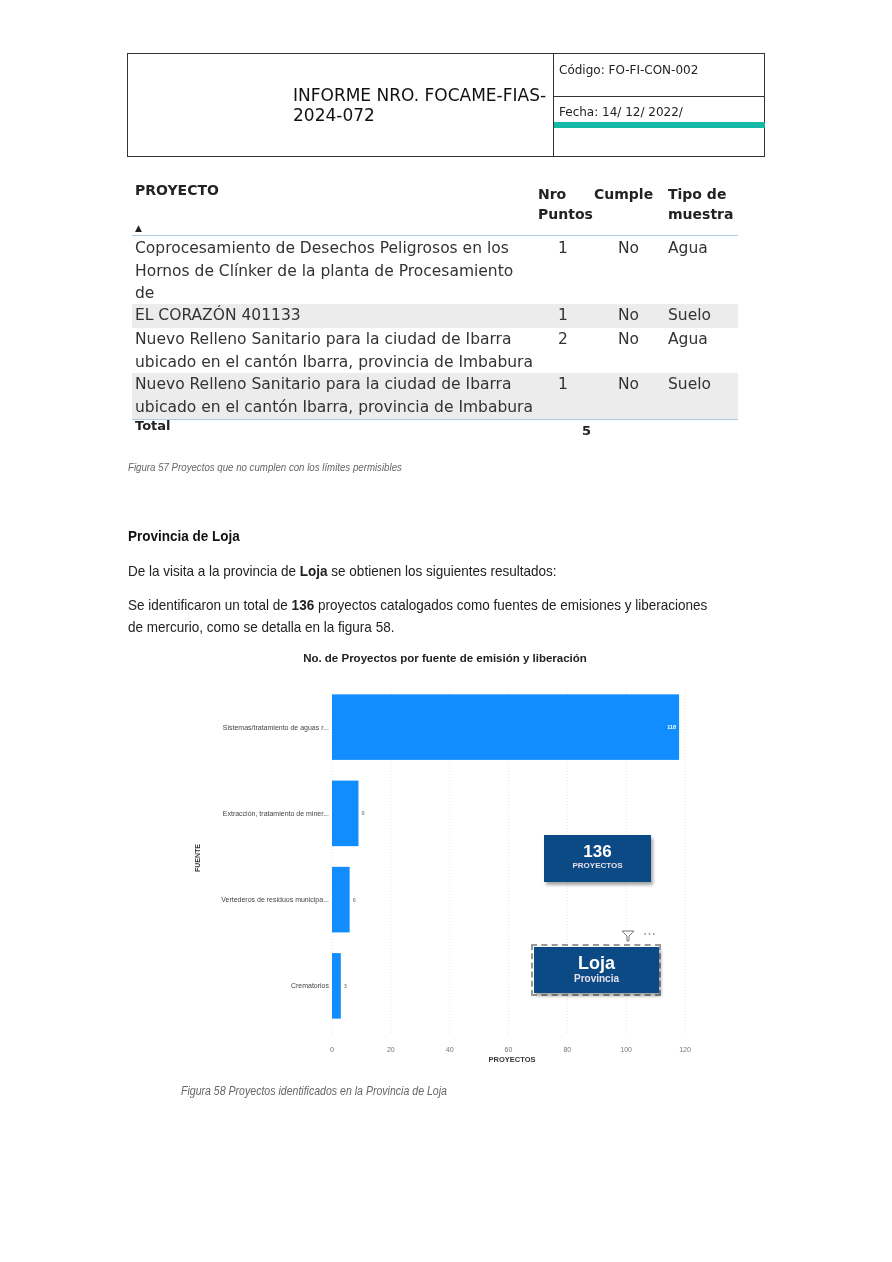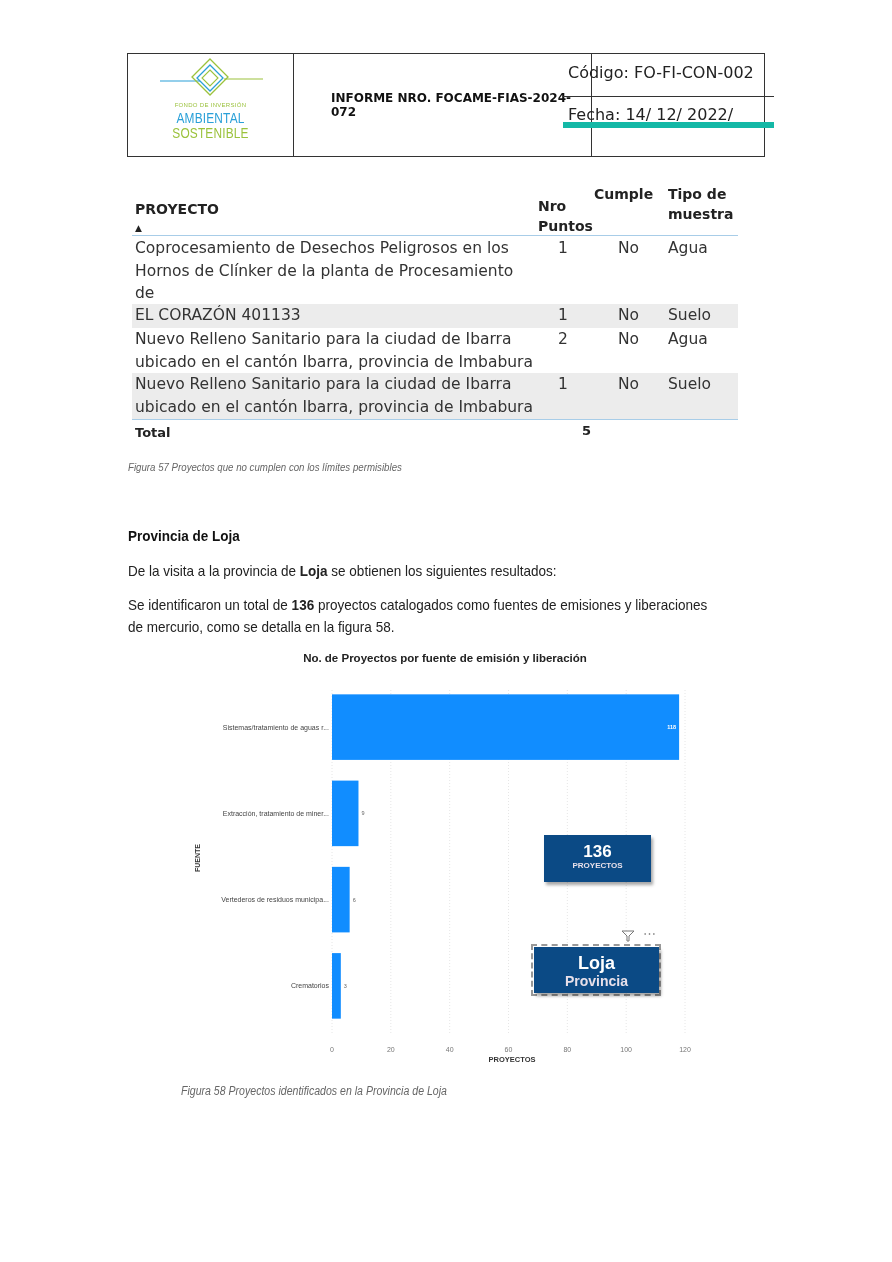--- a/index.html
+++ b/index.html
@@ -1,22 +1,22 @@
 <!DOCTYPE html>
 <html><head>
 <meta charset="utf-8">
 <style>
   html,body{margin:0;padding:0;background:#fff;}
   body{width:892px;height:1262px;position:relative;overflow:hidden;font-family:"Liberation Sans",sans-serif;color:#222;}
   .abs{position:absolute;}
   
   .hdr{position:absolute;left:127px;top:53px;width:638px;height:104px;border:1px solid #333;box-sizing:border-box;}
   .hdr .logo-cell{position:absolute;left:0;top:0;width:165px;height:102px;border-right:1px solid #333;}
-  .hdr .title-cell{position:absolute;left:165px;top:0;width:260px;height:102px;border-right:1px solid #333;display:flex;align-items:center;justify-content:center;font-family:"DejaVu Sans",sans-serif;font-weight:bold;font-size:12px;color:#111;margin-left:38px;}
-  .hdr .meta{position:absolute;left:435px;width:211px;font-size:16px;font-family:"DejaVu Sans",sans-serif;color:#222;padding-left:5px;box-sizing:border-box;}
+  .hdr .title-cell{position:absolute;left:165px;top:0;width:260px;height:102px;border-right:1px solid #333;display:flex;align-items:center;justify-content:center;font-family:"DejaVu Sans",sans-serif;font-weight:normal;font-size:17px;color:#111;}
+  .hdr .meta{position:absolute;left:426px;width:211px;font-size:12px;font-family:"DejaVu Sans",sans-serif;color:#222;padding-left:5px;box-sizing:border-box;}
   .hdr .m1{top:0;height:43px;border-bottom:1px solid #333;padding-top:9px;}
   .hdr .m2{top:43px;height:31px;border-bottom:6px solid #14b8a6;padding-top:8px;}
   .hdr .m3{top:74px;height:28px;padding-top:7px;}
   .logo-text{position:absolute;left:0;width:165px;text-align:center;font-family:"Liberation Sans",sans-serif;}
   .lt1{top:48px;font-size:6px;color:#9bc23c;letter-spacing:0.3px;}
   .lt2{top:56px;font-size:14px;color:#2aa0d8;letter-spacing:0.2px;transform:scaleX(0.85);}
   .lt3{top:71px;font-size:14px;color:#9bc23c;letter-spacing:0.2px;transform:scaleX(0.85);}
   
   .tbl{position:absolute;left:132px;top:180px;width:606px;font-family:"DejaVu Sans",sans-serif;}
   .th{position:absolute;font-weight:bold;font-size:14px;color:#222;line-height:20px;}
@@ -34,41 +34,29 @@
   
   .chart-title{position:absolute;left:190px;top:652px;width:510px;text-align:center;font-weight:bold;font-size:11.5px;color:#222;}
   .card{position:absolute;background:#0b4a85;color:#fff;text-align:center;box-shadow:2px 3px 3px rgba(0,0,0,0.35);}
   .card .big{font-weight:bold;}
   .card .small{font-weight:bold;color:#e8e0ea;}
 </style>
 </head>
 <body>
 
 <div class="hdr">
-  <div class="logo-cell">
-    <svg width="165" height="50" style="position:absolute;left:0;top:0;">
-      <line x1="32" y1="27" x2="72" y2="27" stroke="#2aa0d8" stroke-width="1.2"></line>
-      <line x1="96" y1="25" x2="135" y2="25" stroke="#9bc23c" stroke-width="1.2"></line>
-      <polygon points="82,5 100,23 82,41 64,23" fill="none" stroke="#9bc23c" stroke-width="1.3"></polygon>
-      <polygon points="82,11 95,24 82,37 69,24" fill="none" stroke="#2aa0d8" stroke-width="1.3"></polygon>
-      <polygon points="82,16 90,24 82,32 74,24" fill="none" stroke="#9bc23c" stroke-width="1.1"></polygon>
-    </svg>
-    <div class="logo-text lt1">FONDO DE INVERSIÓN</div>
-    <div class="logo-text lt2">AMBIENTAL</div>
-    <div class="logo-text lt3">SOSTENIBLE</div>
-  </div>
   <div class="title-cell">INFORME NRO. FOCAME-FIAS-2024-072</div>
   <div class="meta m1">Código: FO-FI-CON-002</div>
   <div class="meta m2">Fecha: 14/ 12/ 2022/</div>
 </div>
 
 <div class="tbl">
-  <div class="th" style="left:3px;top:19px;">PROYECTO</div>
+  <div class="th" style="left:3px;top:0;">PROYECTO</div>
   <div class="th" style="left:3px;top:38px;font-size:9px;">▲</div>
-  <div class="th" style="left:406px;top:4px;margin-top:12px;">
+  <div class="th" style="left:406px;top:4px;">
     <div>Nro</div>
     <div>Puntos</div>
   </div>
   <div class="th" style="left:462px;top:4px;text-align:right;">Cumple</div>
   <div class="th" style="left:536px;top:4px;">
     <div>Tipo de</div>
     <div>muestra</div>
   </div>
   <div class="hline" style="top:55px;"></div>
 
@@ -103,21 +91,21 @@
   <div class="row alt" style="top:193px;height:46px;">
     <div class="c1">
       <div>Nuevo Relleno Sanitario para la ciudad de Ibarra</div>
       <div>ubicado en el cantón Ibarra, provincia de Imbabura</div>
     </div>
     <div class="c2">1</div>
     <div class="c3">No</div>
     <div class="c4">Suelo</div>
   </div>
   <div class="hline" style="top:239px;"></div>
-  <div class="th" style="left:3px;top:243px;font-size:13px;">Total</div>
+  <div class="th" style="left:3px;top:236px;font-size:13px;">Total</div>
   <div class="th" style="left:450px;top:241px;font-size:13px;">5</div>
 </div>
 
 <div class="abs caption" style="left:128px;top:461px;">Figura 57 Proyectos que no cumplen con los límites permisibles</div>
 <div class="abs heading" style="left:128px;top:527px;">Provincia de Loja</div>
 <div class="abs para" style="left:128px;top:560px;">
   <span>De la visita a la provincia de </span><b>Loja</b><span> se obtienen los siguientes resultados:</span>
 </div>
 <div class="abs para" style="left:128px;top:594px;width:712px;">
   <div><span>Se identificaron un total de </span><b>136</b><span> proyectos catalogados como fuentes de emisiones y liberaciones</span></div>
@@ -168,16 +156,16 @@
 </div>
 
 <svg class="abs" style="left:620px;top:929px;" width="16" height="14">
   <path d="M2,2 L14,2 L9,7 L9,12 L7,12 L7,7 Z" fill="none" stroke="#777" stroke-width="1"></path>
 </svg>
 <div class="abs" style="left:643px;top:926px;font-size:13px;color:#777;">⋯</div>
 
 <div class="abs" style="left:531px;top:944px;width:130px;height:52px;border:2px dashed #999;box-sizing:border-box;"></div>
 <div class="card" style="left:534px;top:947px;width:125px;height:46px;">
   <div class="big" style="font-size:18px;padding-top:6px;line-height:20px;">Loja</div>
-  <div class="small" style="font-size:14px;">Provincia</div>
+  <div class="small" style="font-size:10px;">Provincia</div>
 </div>
 
 <div class="abs caption" style="left:181px;top:1084px;font-size:12px;">Figura 58 Proyectos identificados en la Provincia de Loja</div>
 
 </body></html>

